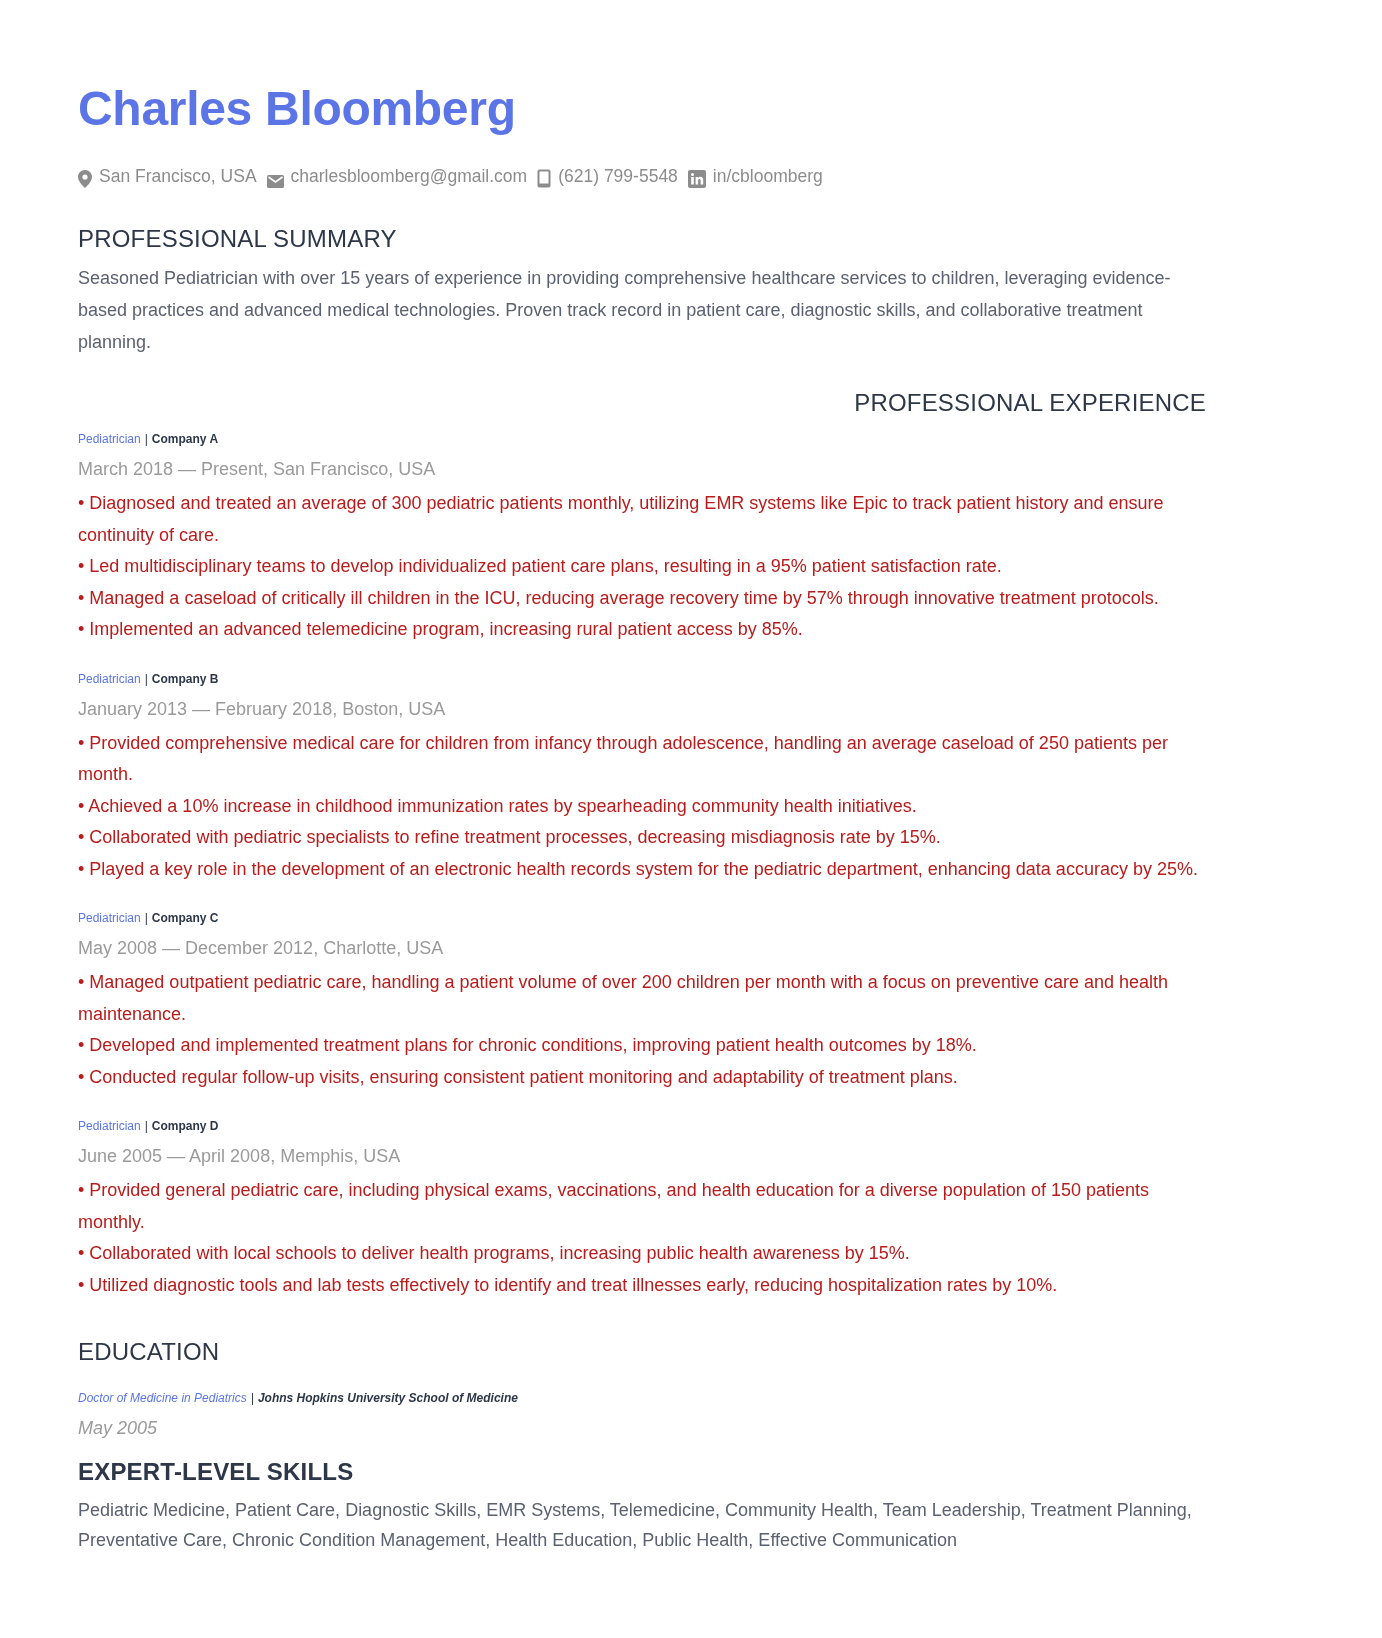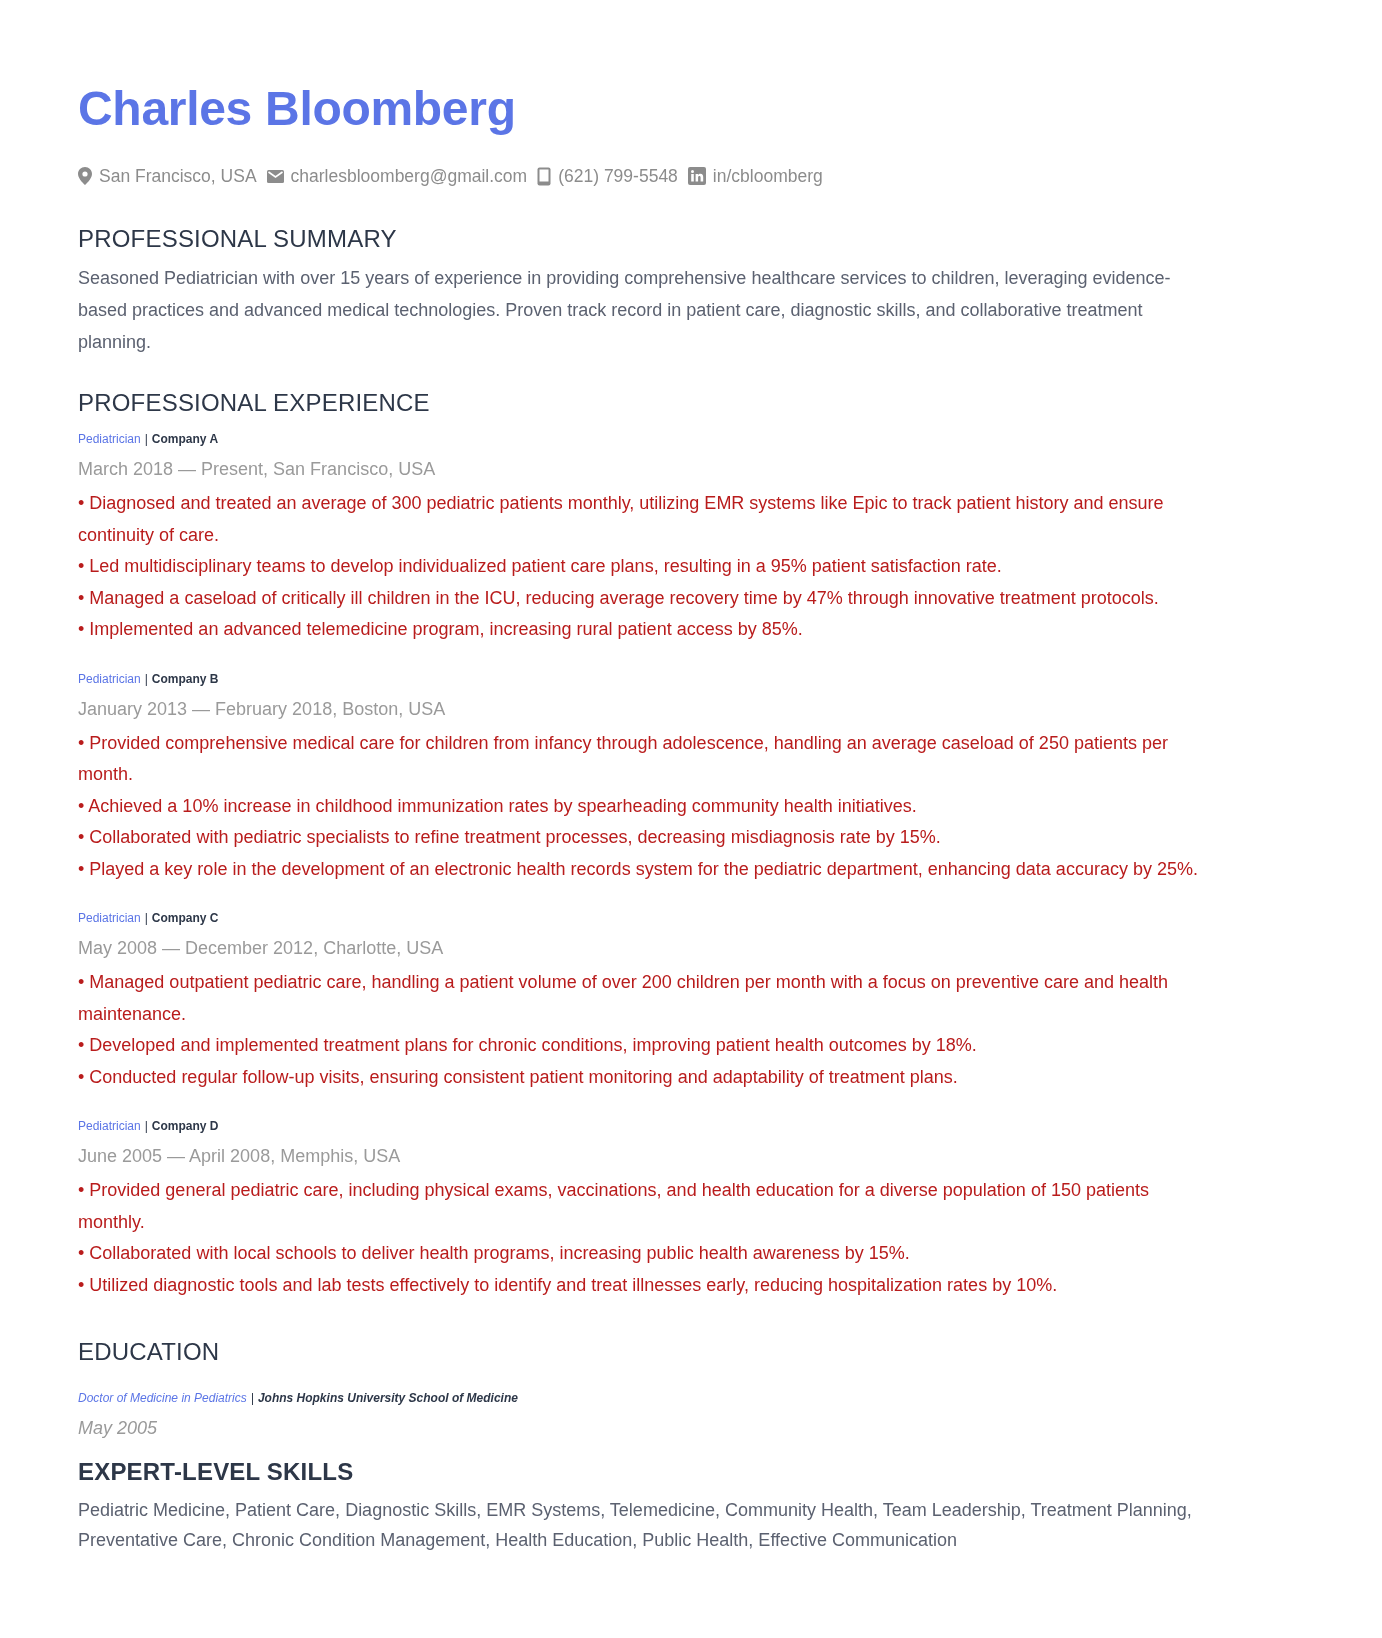--- a/index.html
+++ b/index.html
@@ -31,21 +31,21 @@
     .contact {
       display: flex;
       align-items: center;
       margin-top: 24px;
       font-size: 17.5px;
       color: #8c8c8c;
       line-height: 24px;
     }
     .contact-item {
       display: flex;
-      align-items: center;
+      align-items: flex-end;
       margin-right: 10px;
     }
     .contact-item svg {
       margin-right: 7px;
       flex: none;
     }
     .section-title {
       font-size: 24px;
       font-weight: normal;
       color: #2d3748;
@@ -53,21 +53,21 @@
       letter-spacing: 0.2px;
       line-height: 30px;
     }
     .summary-title { margin-top: 36px; }
     .para {
       font-size: 18px;
       line-height: 32px;
       color: #5b6170;
       margin: 8px 16px 0 0;
     }
-    .exp-title { margin-top: 30px; }
+    .exp-title { margin-top: 30px; text-align: right; }
     .job { margin-top: 6px; }
     .job + .job { margin-top: 18px; }
     .job-head {
       font-size: 12px;
       line-height: 30px;
       color: #2d3748;
       font-weight: bold;
     }
     .role {
       color: #5b75e6;
@@ -153,21 +153,21 @@
   <h2 class="section-title exp-title">PROFESSIONAL EXPERIENCE</h2>
 
   <div class="job">
     <div class="job-head">
       <span class="role">Pediatrician</span><span class="sep">|</span><span class="org">Company A</span>
     </div>
     <div class="dates">March 2018 — Present, San Francisco, USA</div>
     <ul class="bullets">
       <li>Diagnosed and treated an average of 300 pediatric patients monthly, utilizing EMR systems like Epic to track patient history and ensure continuity of care.</li>
       <li>Led multidisciplinary teams to develop individualized patient care plans, resulting in a 95% patient satisfaction rate.</li>
-      <li>Managed a caseload of critically ill children in the ICU, reducing average recovery time by 47% through innovative treatment protocols.</li>
+      <li>Managed a caseload of critically ill children in the ICU, reducing average recovery time by 57% through innovative treatment protocols.</li>
       <li>Implemented an advanced telemedicine program, increasing rural patient access by 85%.</li>
     </ul>
   </div>
 
   <div class="job">
     <div class="job-head">
       <span class="role">Pediatrician</span><span class="sep">|</span><span class="org">Company B</span>
     </div>
     <div class="dates">January 2013 — February 2018, Boston, USA</div>
     <ul class="bullets">

